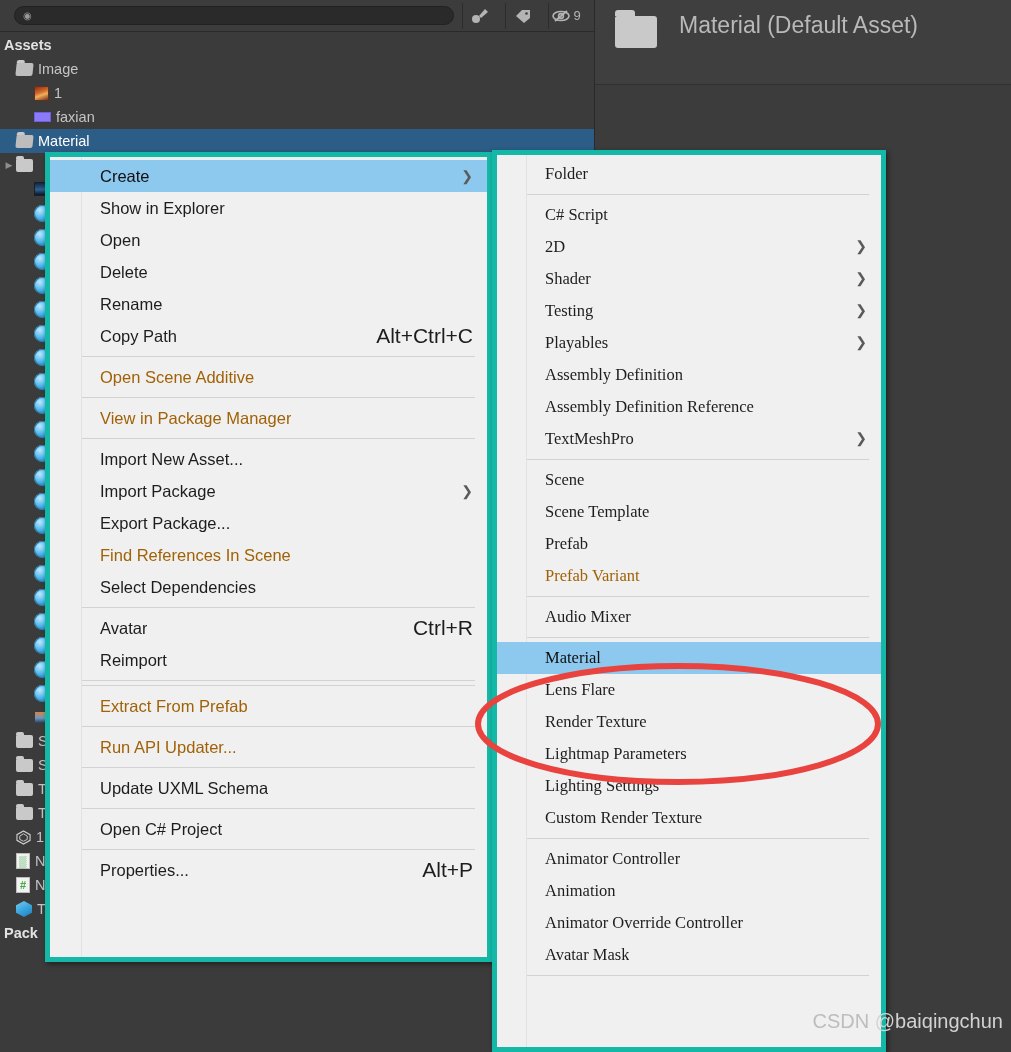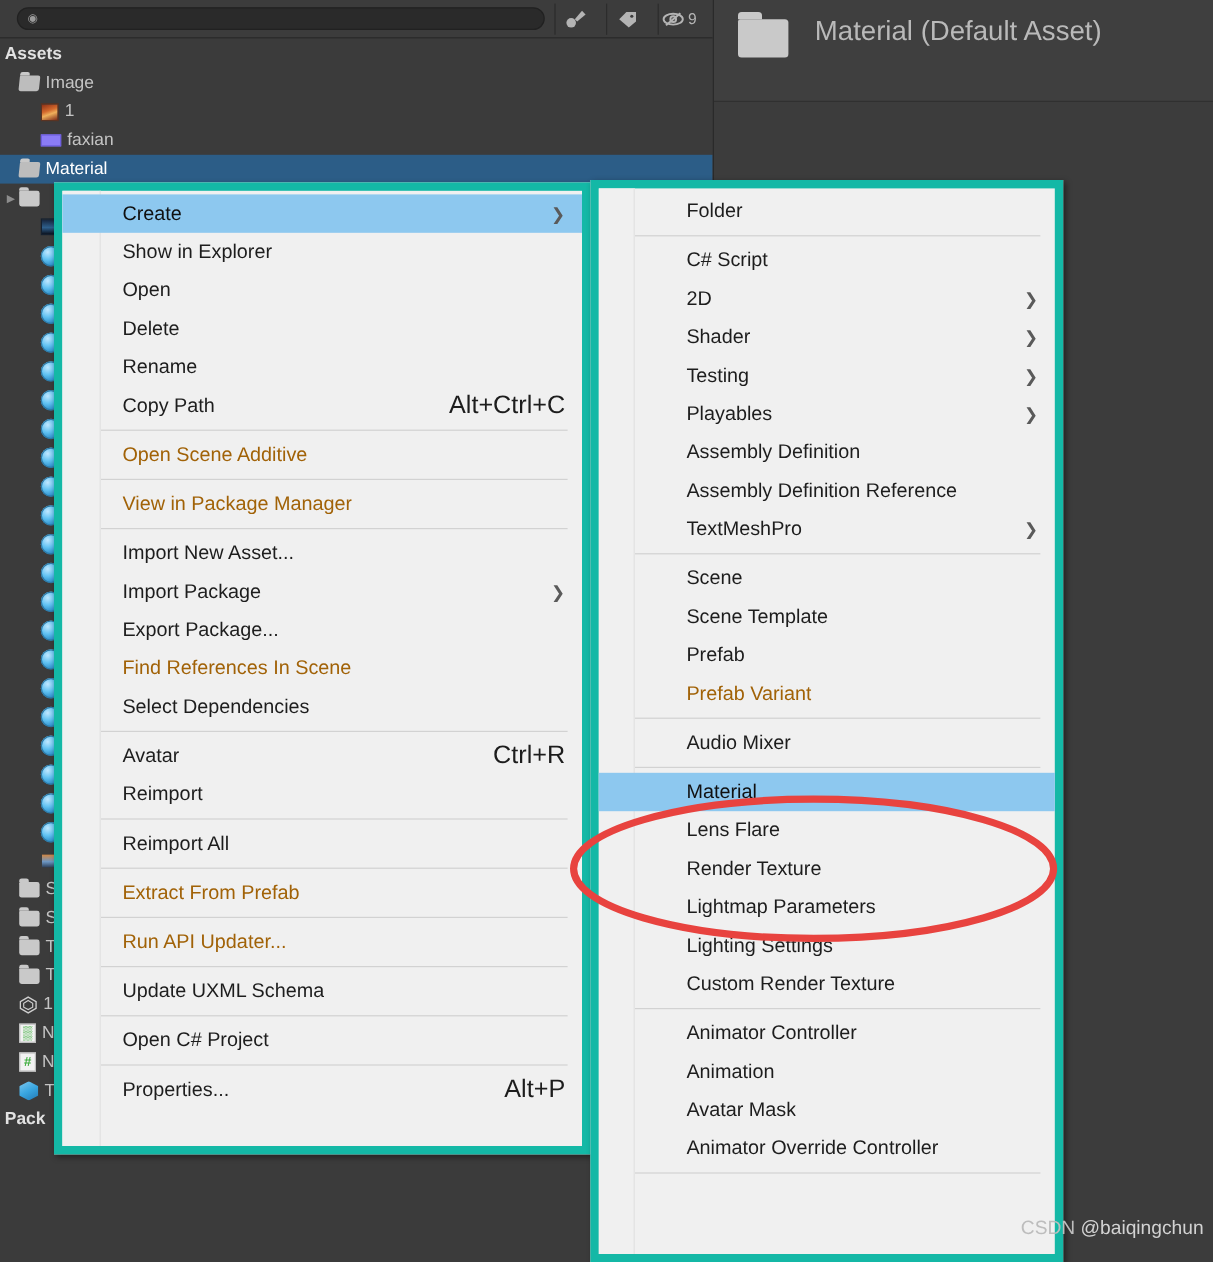--- a/index.html
+++ b/index.html
@@ -236,21 +236,21 @@
     margin-left: 22px;
     color: #b9b9b9;
     font-size: 23px;
     line-height: 26px;
   }
 
   
   .menu {
     position: absolute;
     background: #f0f0f0;
-    border: 7px solid #14b8a6;
+    border: 5px solid #14b8a6;
     box-shadow: 2px 2px 5px rgba(0,0,0,.45);
     box-sizing: border-box;
     padding: 3px 0;
     z-index: 40;
   }
   #menu-main {
     left: 45px;
     top: 152px;
     width: 447px;
     height: 810px;
@@ -265,21 +265,21 @@
     height: 32px;
     display: flex;
     align-items: center;
     padding: 0 14px 0 50px;
     color: #1d1d1d;
     font-size: 16.5px;
     box-sizing: border-box;
     position: relative;
     white-space: nowrap;
   }
-  #menu-create .mi { padding-left: 73px; }
+  #menu-create .mi { padding-left: 48px; font-family: Liberation Serif, serif; }
   .mi.disabled { color: #a16207; }
   .mi.highlight {
     background: #8dc8ef;
     color: #101010;
   }
   .mi .shortcut {
     margin-left: auto;
     font-size: 21px;
     color: #1d1d1d;
   }
@@ -317,21 +317,21 @@
     height: 135px;
     z-index: 60;
     pointer-events: none;
   }
 
   
   #watermark {
     position: absolute;
     right: 8px;
     bottom: 19px;
-    font-size: 16px;
+    font-size: 20px;
     color: #9c9c9c;
     z-index: 70;
     white-space: nowrap;
   }
   #watermark .light { color: #bdbdbd; }
   #watermark .dark { color: #d2d2d2; }
 </style>
 </head>
 <body>
 
@@ -690,23 +690,20 @@
       </div>
       <div class="msep"></div>
       <div class="mi">
         <span class="label">Avatar</span>
         <span class="shortcut">Ctrl+R</span>
       </div>
       <div class="mi">
         <span class="label">Reimport</span>
       </div>
       <div class="msep"></div>
-      <div class="mi">
-        <span class="label">Reimport All</span>
-      </div>
       <div class="msep"></div>
       <div class="mi disabled">
         <span class="label">Extract From Prefab</span>
       </div>
       <div class="msep"></div>
       <div class="mi disabled">
         <span class="label">Run API Updater...</span>
       </div>
       <div class="msep"></div>
       <div class="mi">
@@ -795,24 +792,24 @@
         <span class="label">Custom Render Texture</span>
       </div>
       <div class="msep"></div>
       <div class="mi">
         <span class="label">Animator Controller</span>
       </div>
       <div class="mi">
         <span class="label">Animation</span>
       </div>
       <div class="mi">
+        <span class="label">Animator Override Controller</span>
+      </div>
+      <div class="mi">
         <span class="label">Avatar Mask</span>
-      </div>
-      <div class="mi">
-        <span class="label">Animator Override Controller</span>
       </div>
       <div class="msep"></div>
     </div>
 
   <svg id="annotation" viewBox="0 0 420 135">
     <ellipse cx="208" cy="66" rx="200" ry="58" fill="none" stroke="#E8433F" stroke-width="6"></ellipse>
   </svg>
 
   <div id="watermark">
     <span class="light">CSDN </span><span class="dark">@baiqingchun</span>

